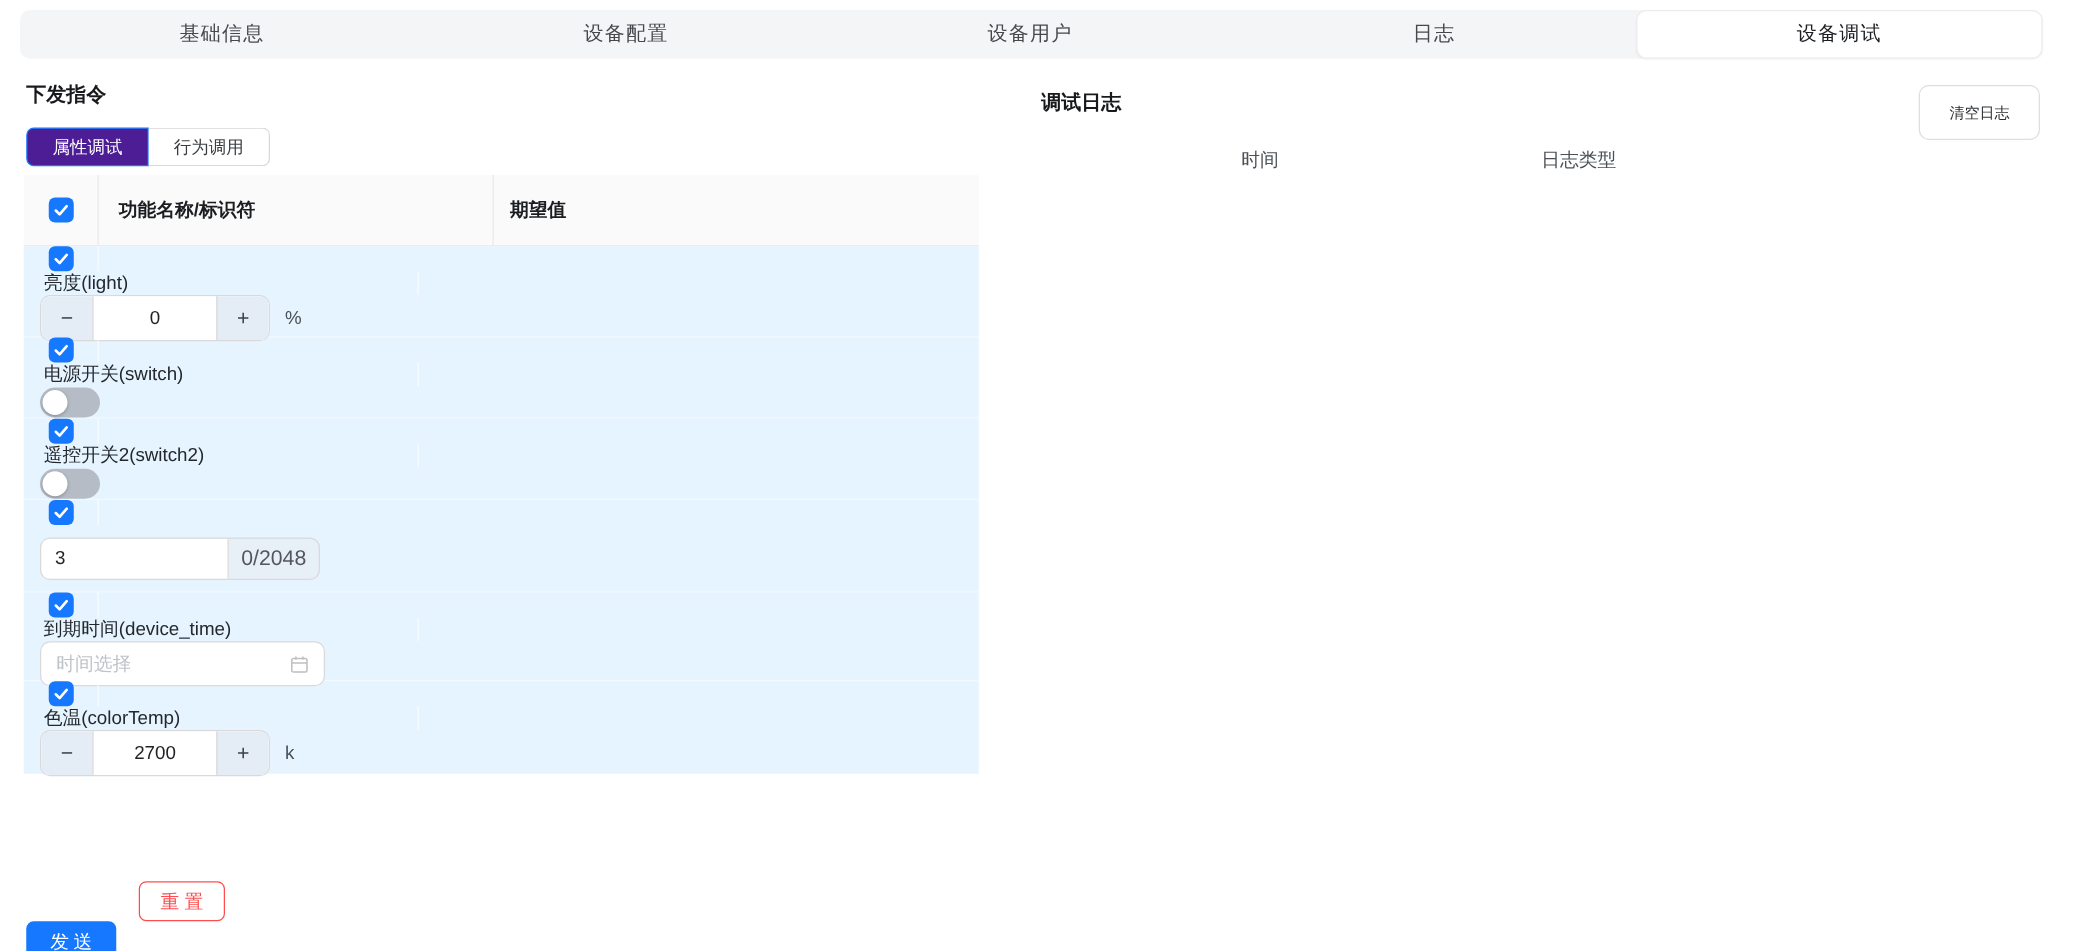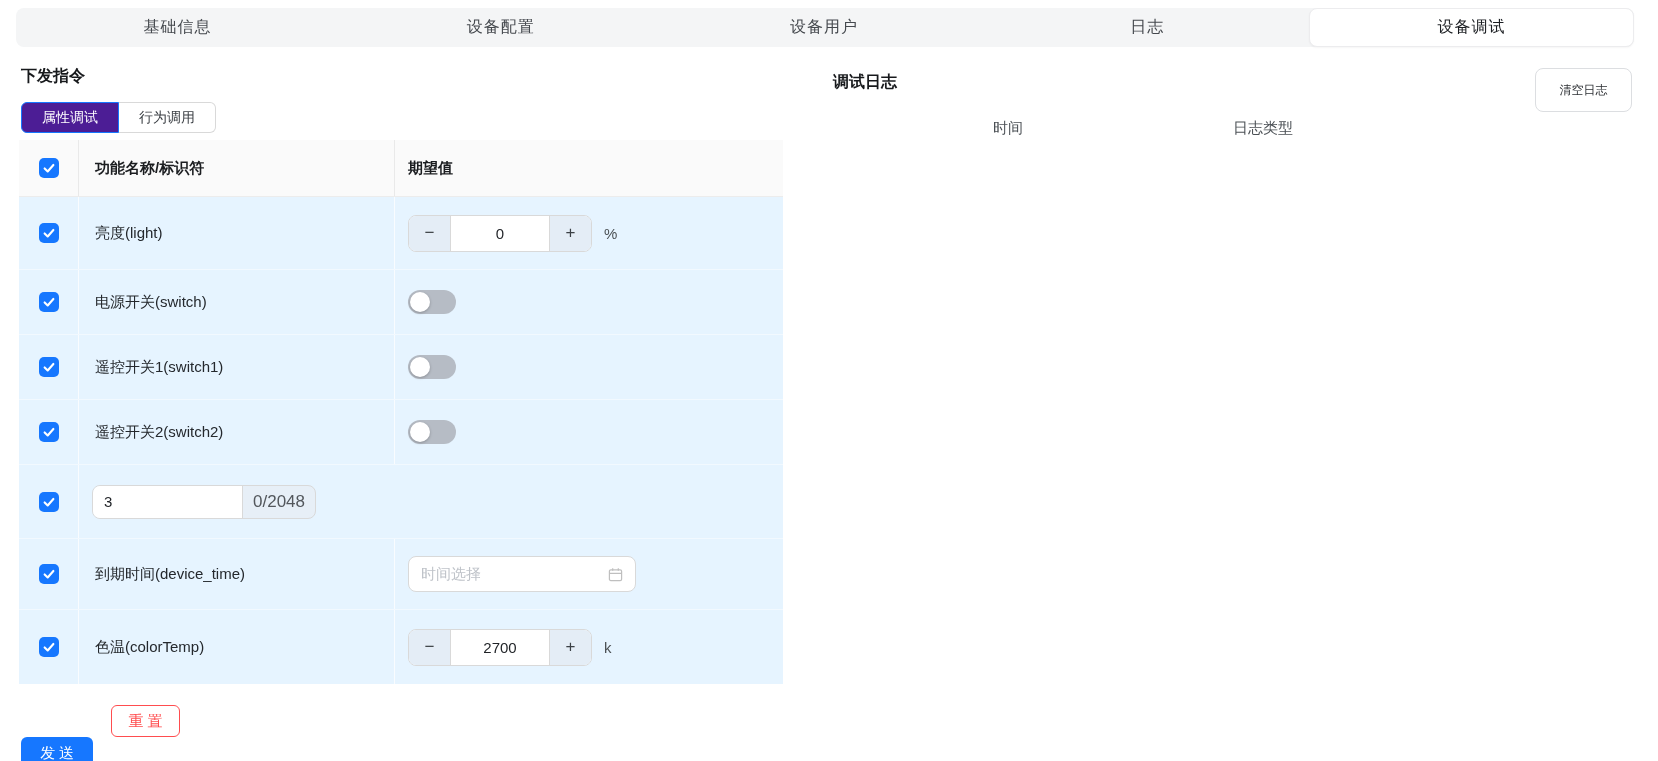--- a/index.html
+++ b/index.html
@@ -43,21 +43,21 @@
     background:#fff; color:#3a3e43; border:1px solid #d9d9d9; border-left:none;
     border-radius:0 6px 6px 0;
   }
 
   
   .prop-table { position:absolute; left:19px; top:140px; width:764px; }
   .thead {
     display:flex; height:57px; background:#fafafa; border-bottom:1px solid #ececec;
   }
   .thead .cell { font-weight:700; font-size:15px; color:#1b1d20; }
-  .trow { display:flex; background:#e6f4ff; border-bottom:1px solid #f2f9ff; }
+  .trow { display:flex; background:#e6f4ff; border-bottom:1px solid #f2f9ff;flex-direction:column; }
   .h73{height:73px} .h65{height:65px} .h74{height:74px} .h71{height:71px}
   .cell { display:flex; align-items:center; }
   .c-check { width:60px; justify-content:center; border-right:1px solid rgba(255,255,255,0.75); }
   .thead .c-check { border-right:1px solid #e9e9e9; }
   .c-name { width:316px; padding-left:16px; border-right:1px solid rgba(255,255,255,0.75); }
   .thead .c-name { border-right:1px solid #e9e9e9; }
   .c-value { flex:1; padding-left:13px; }
   .row-label { font-size:15px; color:#24282d; }
 
   .checkbox {
@@ -216,37 +216,20 @@
       <div class="cell c-name">
           <span class="row-label">电源开关(switch)</span>
         </div>
       <div class="cell c-value">
         <div class="toggle">
             <span class="knob"></span>
           </div>
       </div>
     </div>
 
-    <div class="trow h65">
-      <div class="cell c-check">
-        <span class="checkbox">
-          <svg width="14" height="14" viewBox="0 0 16 16">
-              <path d="M3 8.5 L6.5 12 L13 4.5" stroke="#fff" stroke-width="2.4" fill="none" stroke-linecap="round" stroke-linejoin="round"></path>
-            </svg>
-        </span>
-      </div>
-      <div class="cell c-name">
-          <span class="row-label">遥控开关1(switch1)</span>
-        </div>
-      <div class="cell c-value">
-        <div class="toggle">
-            <span class="knob"></span>
-          </div>
-      </div>
-    </div>
 
     <div class="trow h65">
       <div class="cell c-check">
         <span class="checkbox">
           <svg width="14" height="14" viewBox="0 0 16 16">
               <path d="M3 8.5 L6.5 12 L13 4.5" stroke="#fff" stroke-width="2.4" fill="none" stroke-linecap="round" stroke-linejoin="round"></path>
             </svg>
         </span>
       </div>
       <div class="cell c-name">

